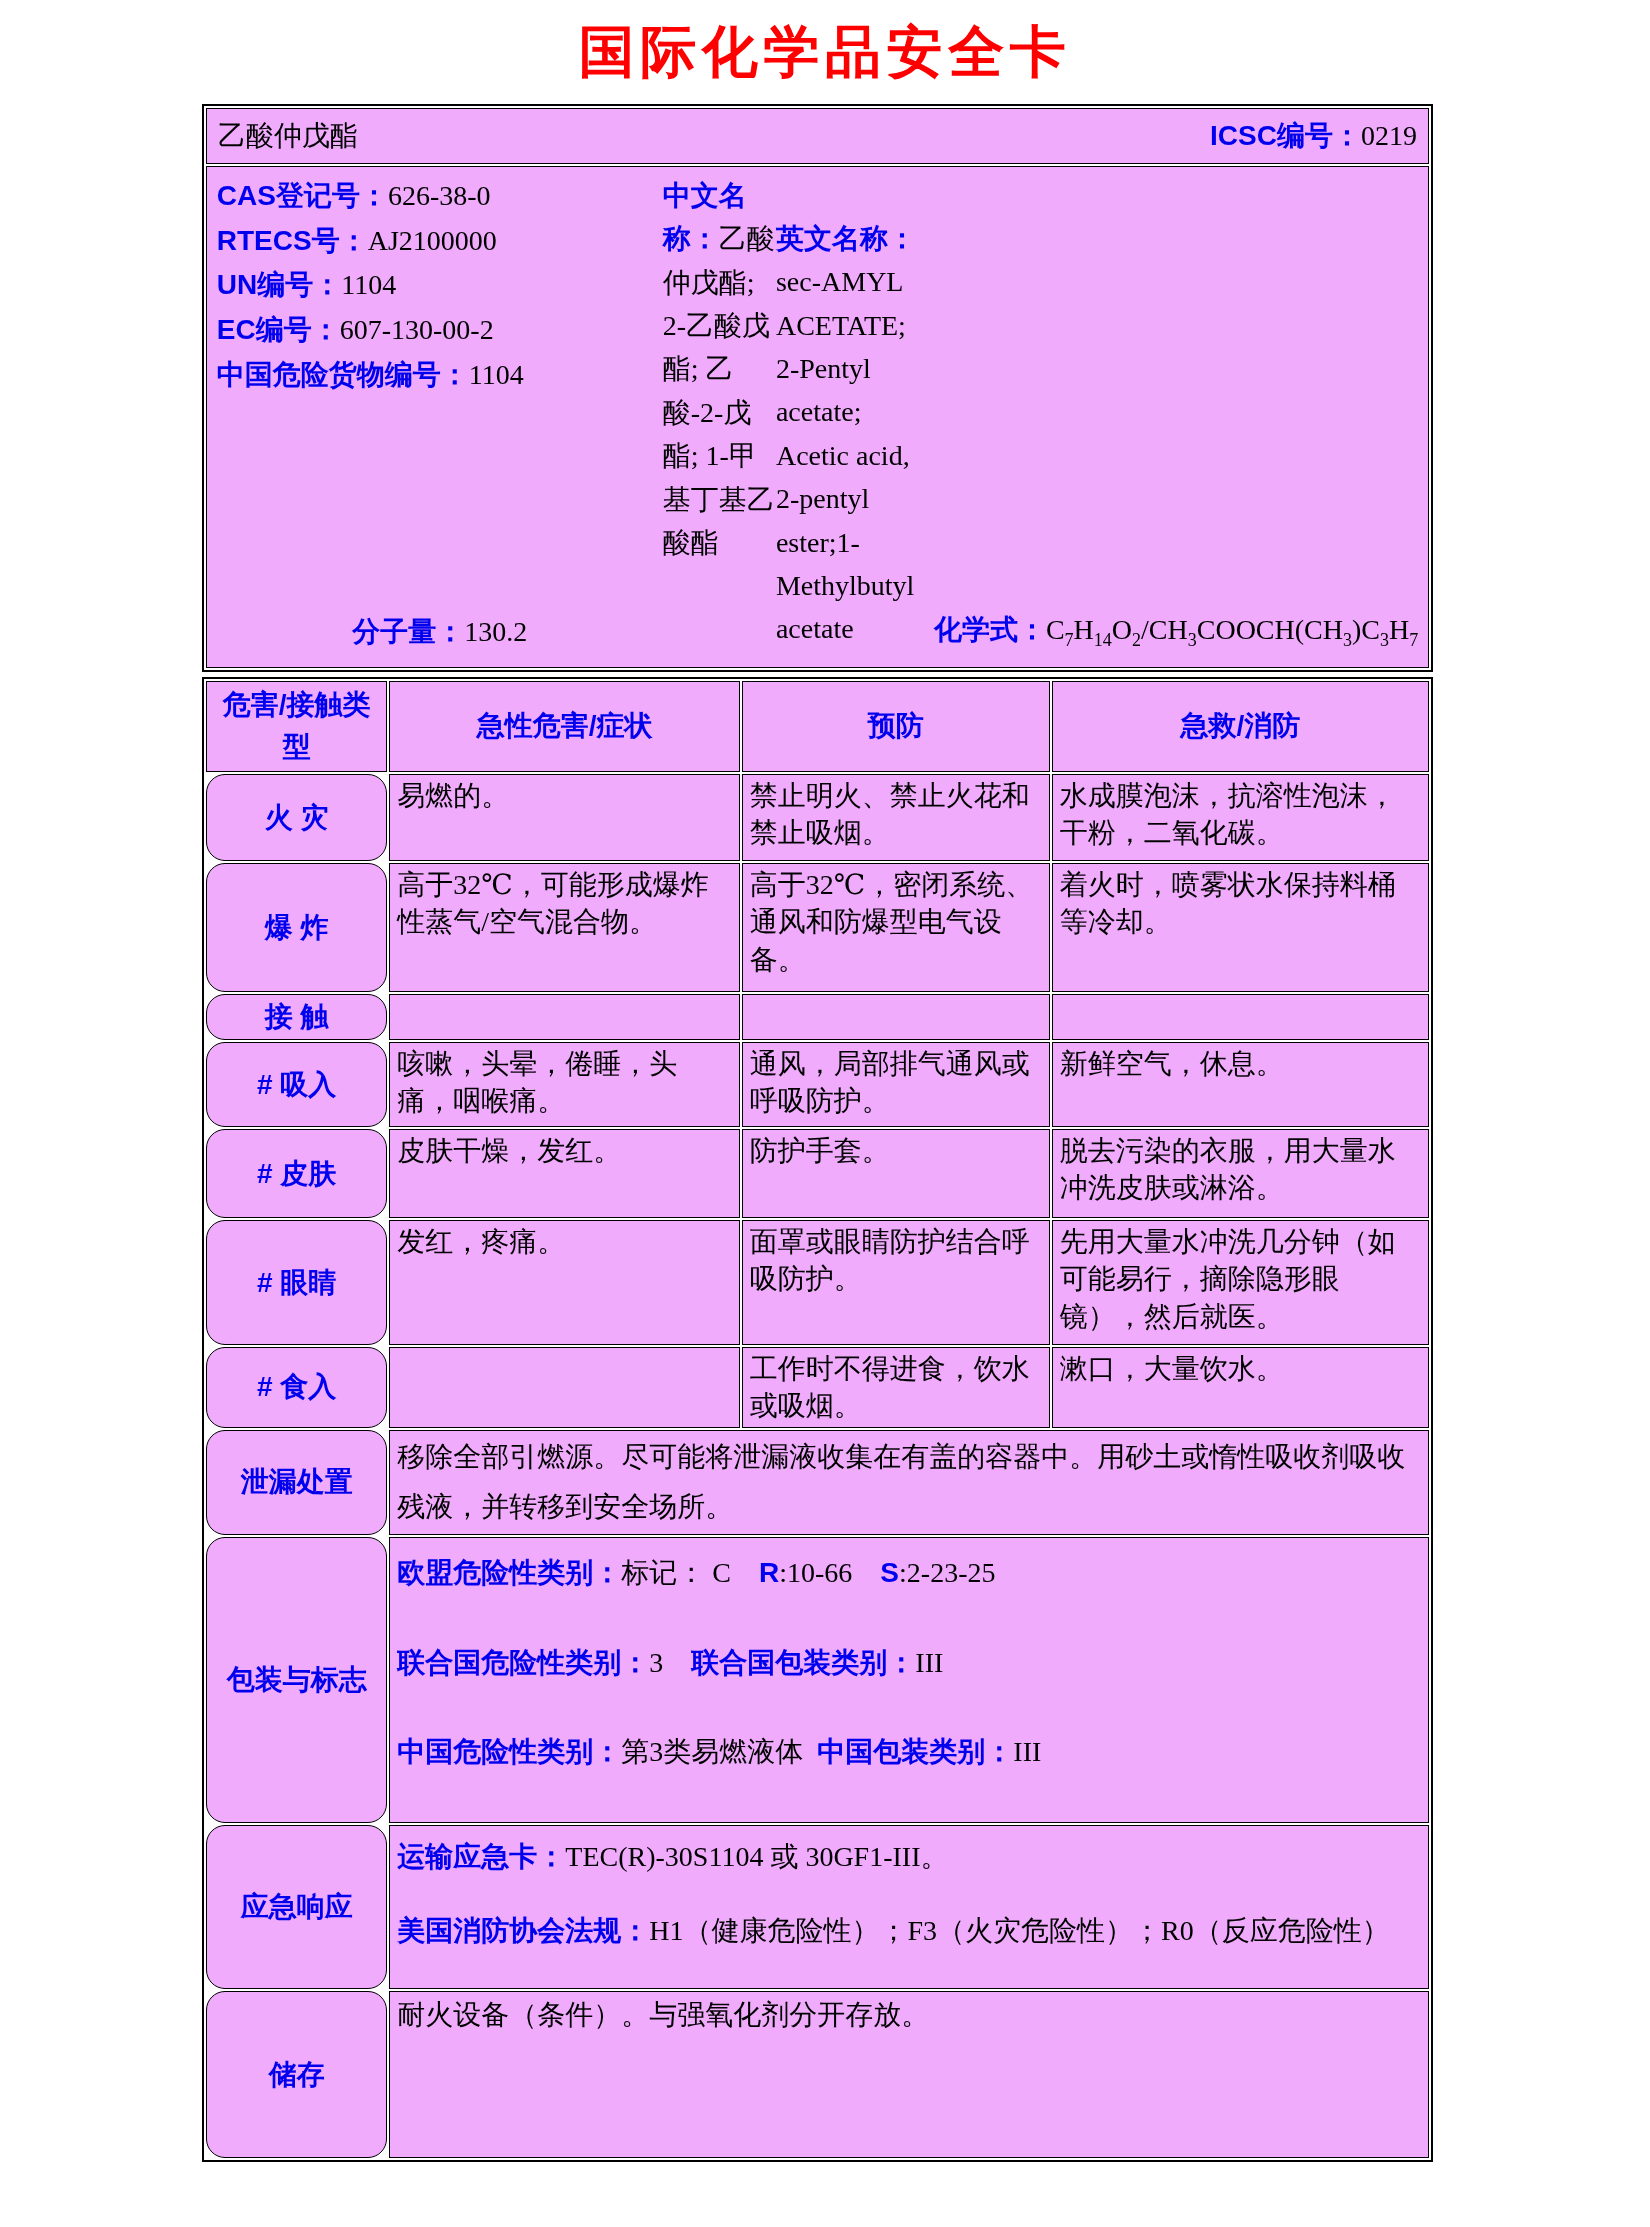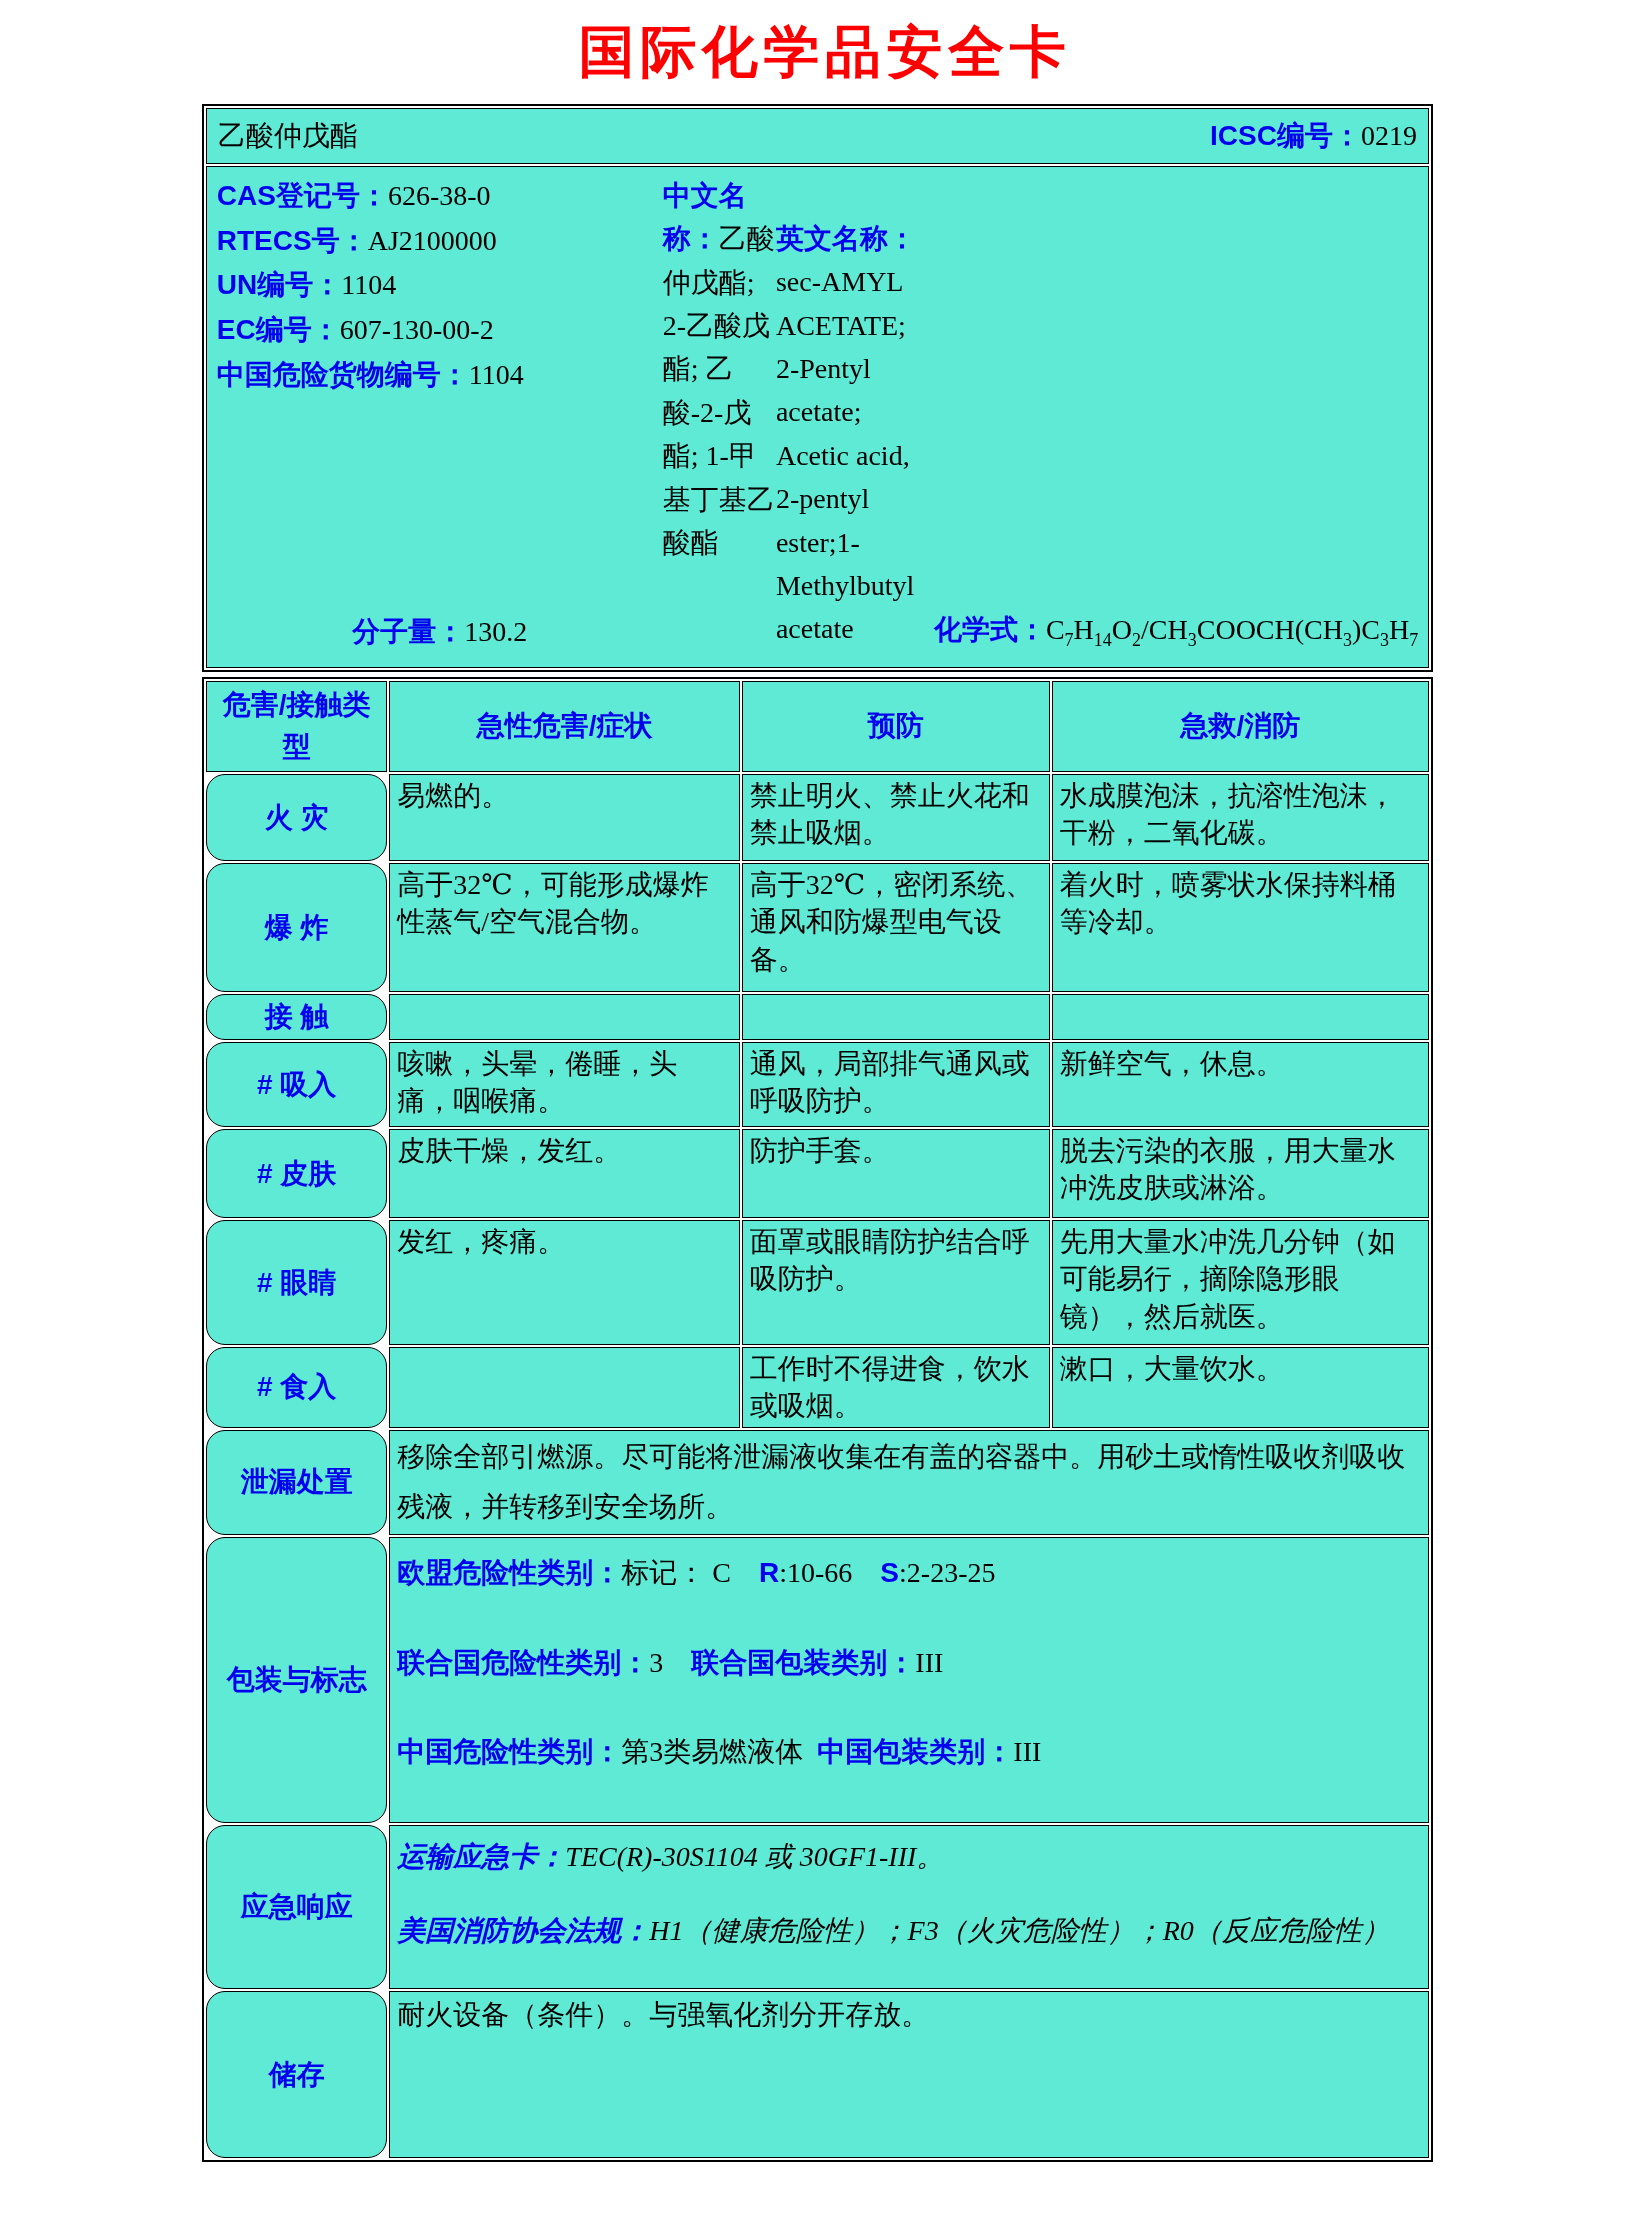--- a/index.html
+++ b/index.html
@@ -15,21 +15,21 @@
     font-family:var(--serif);color:#000;font-size:28px;
   }
   .title{
     text-align:center;padding-top:15.3px;
     font-family:Liberation Serif, serif;font-weight:bold;color:var(--red);
     font-size:56px;letter-spacing:5.6px;
   }
   .card{margin-left:202px;width:1231px;margin-top:12.5px;}
   table{border-collapse:separate;border-spacing:2.8px;background:#fff;width:100%;}
   table{border:2.8px solid #000;}
-  td,th{border:1.4px solid #000;background:#5eead4;}
+  td,th{border:1.4px solid #000;background:#f0abfc;}
   .t2{margin-top:4.2px;}
   .lbl{font-family:var(--sans);font-weight:bold;color:var(--blue);}
   .val{font-family:var(--serif);color:#000;}
 
   
   .hdrcell{height:56px;padding:4.2px 11px;vertical-align:middle;}
   .hdrflex{display:flex;justify-content:space-between;align-items:center;}
   .infocell{height:348px;padding:7px 9.8px 16.7px 9.8px;vertical-align:top;}
   .infoflex{display:flex;height:100%;}
   .info-left{width:446px;display:flex;flex-direction:column;}
@@ -57,21 +57,21 @@
   tr.exposure{height:46px;}   tr.inhalation{height:85px;}
   tr.skin{height:89px;}      tr.eyes{height:125px;}
   tr.ingestion{height:73px;} tr.spillage{height:98px;}
   tr.packaging{height:233px;} tr.response{height:164px;}
   tr.storage{height:167px;}
   .widecell{padding:4.2px 9.8px;}
   .seg-line{white-space:pre-wrap;line-height:1.5;}
   tr.spillage .seg-line{line-height:1.8;}
   tr.packaging .widecell{padding-top:15.3px;}
   tr.packaging .seg-line{margin-bottom:50px;line-height:1.4;}
-  tr.response .widecell{padding-top:9.8px;font-style:italic;}
+  tr.response .widecell{padding-top:9.8px;}
   tr.response .seg-line{margin-bottom:32px;line-height:1.5;}
 </style>
 </head>
 <body>
 
 <div class="title">国际化学品安全卡</div>
 
 <div class="card">
 
   <table class="t1">

